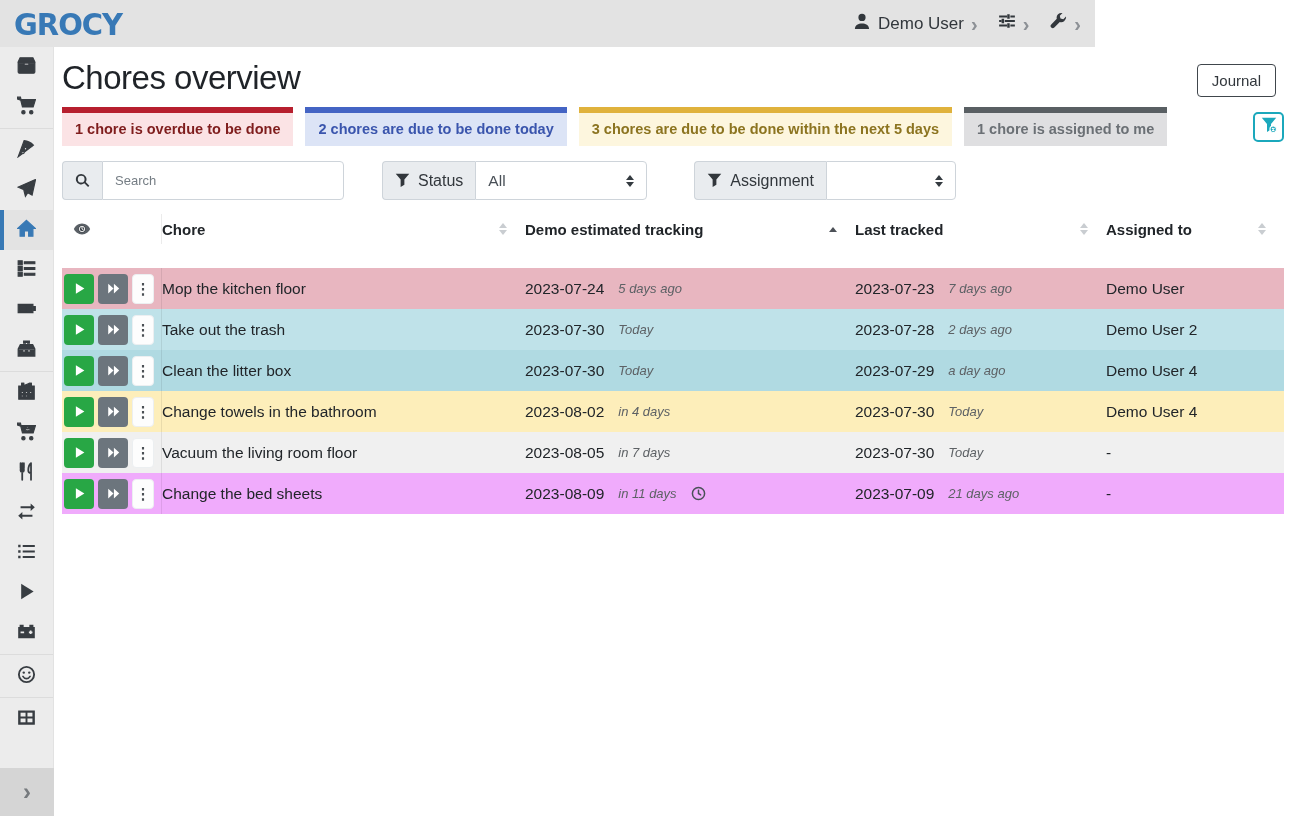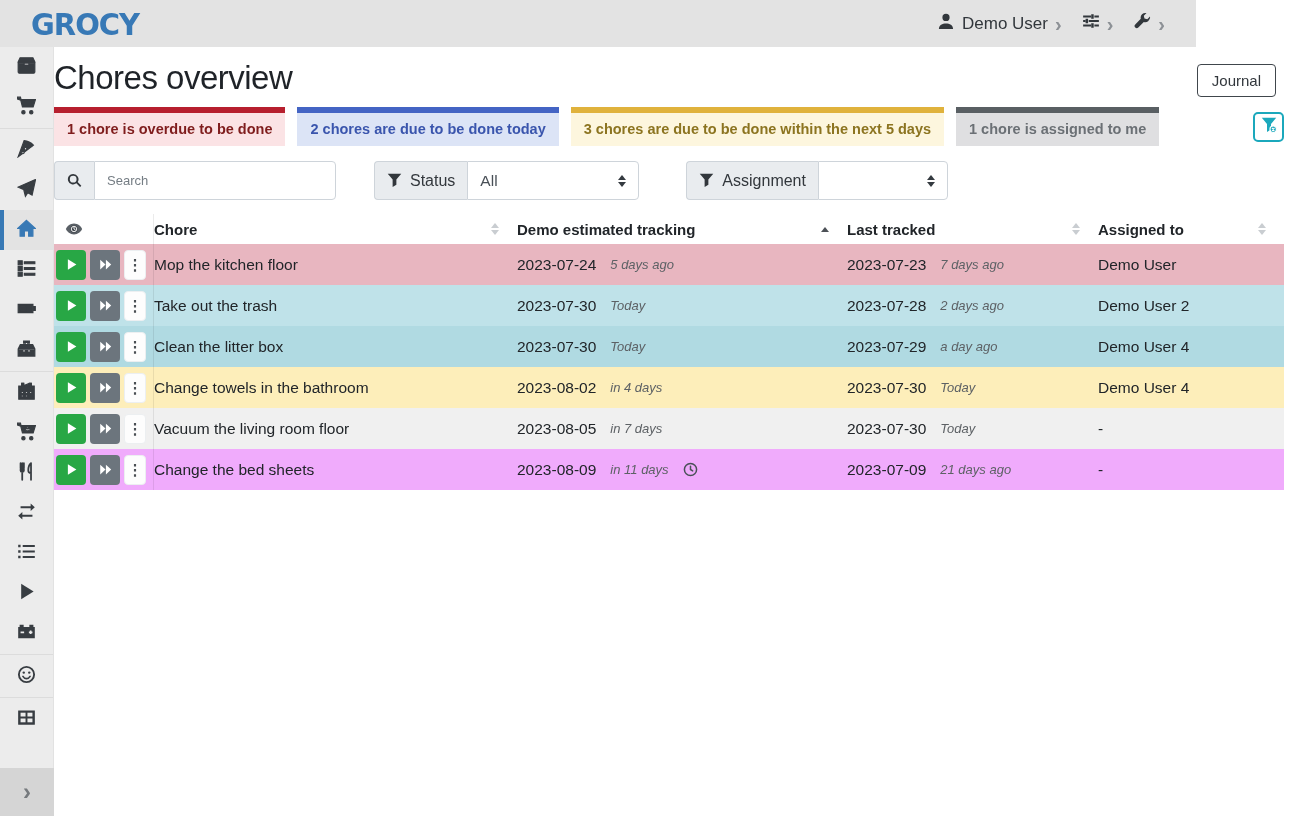--- a/index.html
+++ b/index.html
@@ -1,21 +1,21 @@
 <!DOCTYPE html>
 <html><head>
 <meta charset="utf-8">
 <style>
   * { box-sizing: border-box; margin: 0; padding: 0; }
   html,body { width:1290px; height:816px; overflow:hidden; }
   body { font-family:"Liberation Sans", sans-serif; background:#fff; color:#212529; }
 
   
-  .topbar { position:fixed; top:0; left:0; width:1196px; height:47px; background:#e3e3e3;
-            display:flex; align-items:center; justify-content:space-between; padding:0 31px; z-index:30; }
+  .topbar { position:fixed; top:0; left:0; width:1095px; height:47px; background:#e3e3e3;
+            display:flex; align-items:center; justify-content:space-between; padding:0 14px; z-index:30; }
   .logo { font-family:"DejaVu Sans", sans-serif; font-weight:800; font-size:29px; letter-spacing:-1px;
           color:#3879b6; transform:scaleY(1.05); user-select:none; }
   .topbar-right { display:flex; align-items:center; gap:20px; }
   .tb-item { display:flex; align-items:center; gap:7px; color:#32373c; font-size:17px; cursor:pointer; }
   .tb-item svg { width:18px; height:18px; fill:#32373c; }
   .chev::after { content:"›"; font-size:20px; color:#8d9196; font-weight:700; line-height:1; }
 
   
   .sidebar { position:fixed; left:0; top:47px; bottom:0; width:54px; background:#ececec;
              border-right:1px solid #e2e2e2; z-index:20; }
@@ -23,21 +23,21 @@
   .side-item svg { width:19px; height:19px; fill:#383d42; stroke:#383d42; }
   .side-item.active { background:#e3e3e3; }
   .side-item.active::before { content:""; position:absolute; left:0; top:0; bottom:0; width:4px; background:#3879b5; }
   .side-item.active svg { fill:#3879b5; stroke:#3879b5; }
   .side-div { border-top:1px solid #dcdcdc; margin:1px 0; }
   .collapse-strip { position:absolute; bottom:0; left:0; width:54px; height:48px; background:#d5d5d5;
                     display:flex; align-items:center; justify-content:center; cursor:pointer; }
   .collapse-strip::after { content:"›"; color:#767a7e; font-size:24px; font-weight:700; }
 
   
-  .main { margin-left:54px; padding:47px 6px 0 0; }
+  .main { margin-left:54px; padding:47px 6px 0 8px; }
   .page-head { display:flex; align-items:flex-start; justify-content:space-between; padding:12px 8px 10px 0; }
   .page-title { font-size:33px; font-weight:500; color:#1f2328; letter-spacing:-0.5px; }
   .journal-btn { margin-top:5px; background:#fff; border:1px solid #40464c; border-radius:4px;
                  padding:7px 14px; font-size:15px; color:#32373c; cursor:pointer; font-family:inherit; }
 
   
   .alerts { display:flex; align-items:flex-start; gap:12px; padding-right:0; }
   .alert { font-weight:700; font-size:14.5px; padding:8px 13px 9px; border-top:6px solid; white-space:nowrap; }
   .al-red    { background:#fbe3e5; border-color:#b71f2e; color:#7f1d1d; }
   .al-blue   { background:#dce4f6; border-color:#4464c4; color:#3a55ad; }
@@ -69,21 +69,21 @@
   .thead { height:30px; font-weight:700; font-size:15px; color:#212529; }
   .thead .cell { display:flex; align-items:center; height:100%; padding-right:18px; }
   .thead .lbl { flex:1; }
   .sort { display:flex; flex-direction:column; gap:2px; }
   .sort .u { width:0; height:0; border-left:4px solid transparent; border-right:4px solid transparent; border-bottom:5px solid #c9cdd1; }
   .sort .d { width:0; height:0; border-left:4px solid transparent; border-right:4px solid transparent; border-top:5px solid #c9cdd1; }
   .sort.asc .u { border-bottom-color:#4c5157; }
   .c-actions { padding-left:2px; display:flex; align-items:center; gap:4px; height:100%; }
   .thead .c-actions, .trow .c-actions { border-right:1px solid rgba(0,0,0,0.08); }
   .trow { height:41px; font-size:15.5px; }
-  .r-overdue { background:#e8b6c0; }
+  .r-overdue { background:#e8b6c0;margin-top:24px; }
   .r-today   { background:#bfe2e9; }
   .r-today.stripe { background:#b0dae2; }
   .r-warn    { background:#fdeeba; }
   .r-stripe  { background:#f0f0f0; }
   .r-plain   { background:#f0abfc; }
   .btn-sq { width:30px; height:30px; border:none; border-radius:4px; display:flex; align-items:center;
             justify-content:center; cursor:pointer; padding:0; }
   .btn-play { background:#28a745; }
   .btn-ff   { background:#6c757d; }
   .btn-sq svg { width:13px; height:13px; fill:#fff; }

